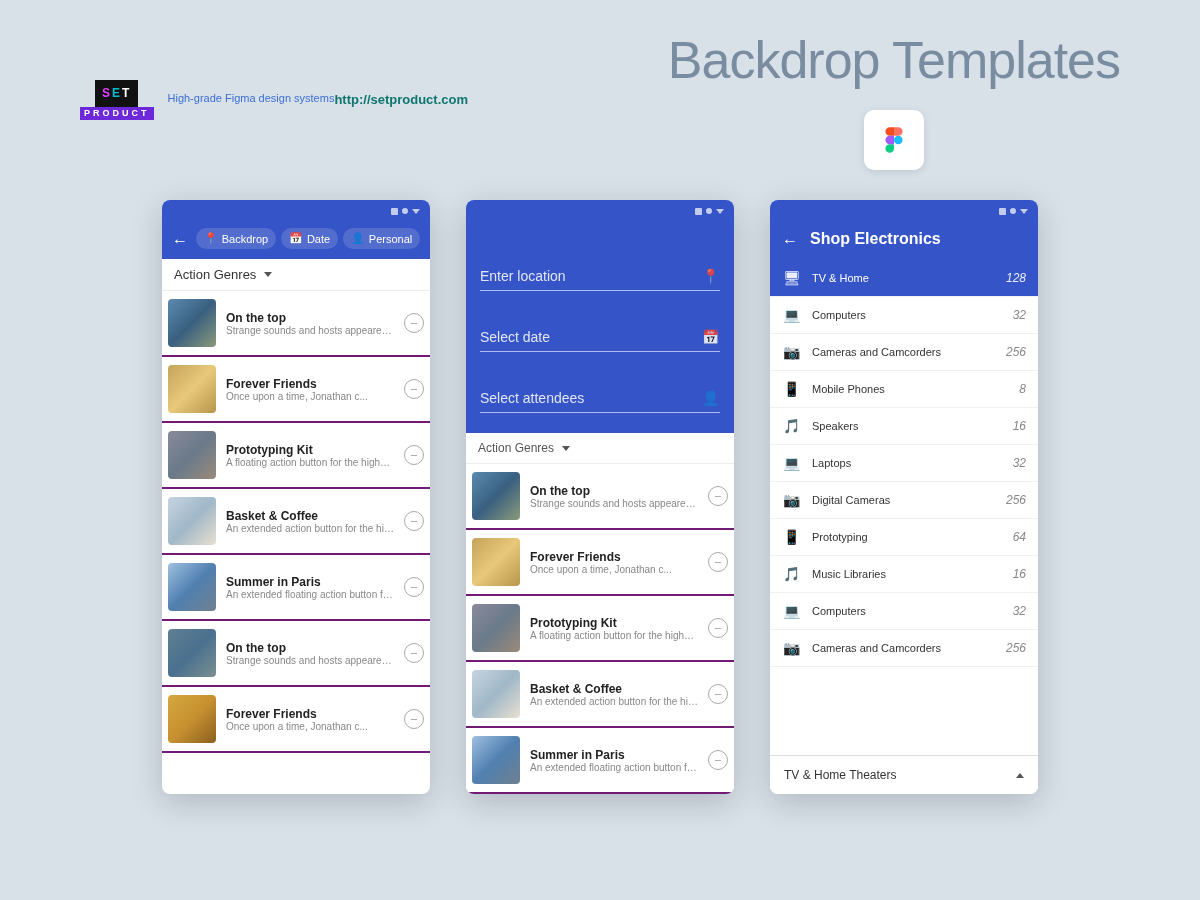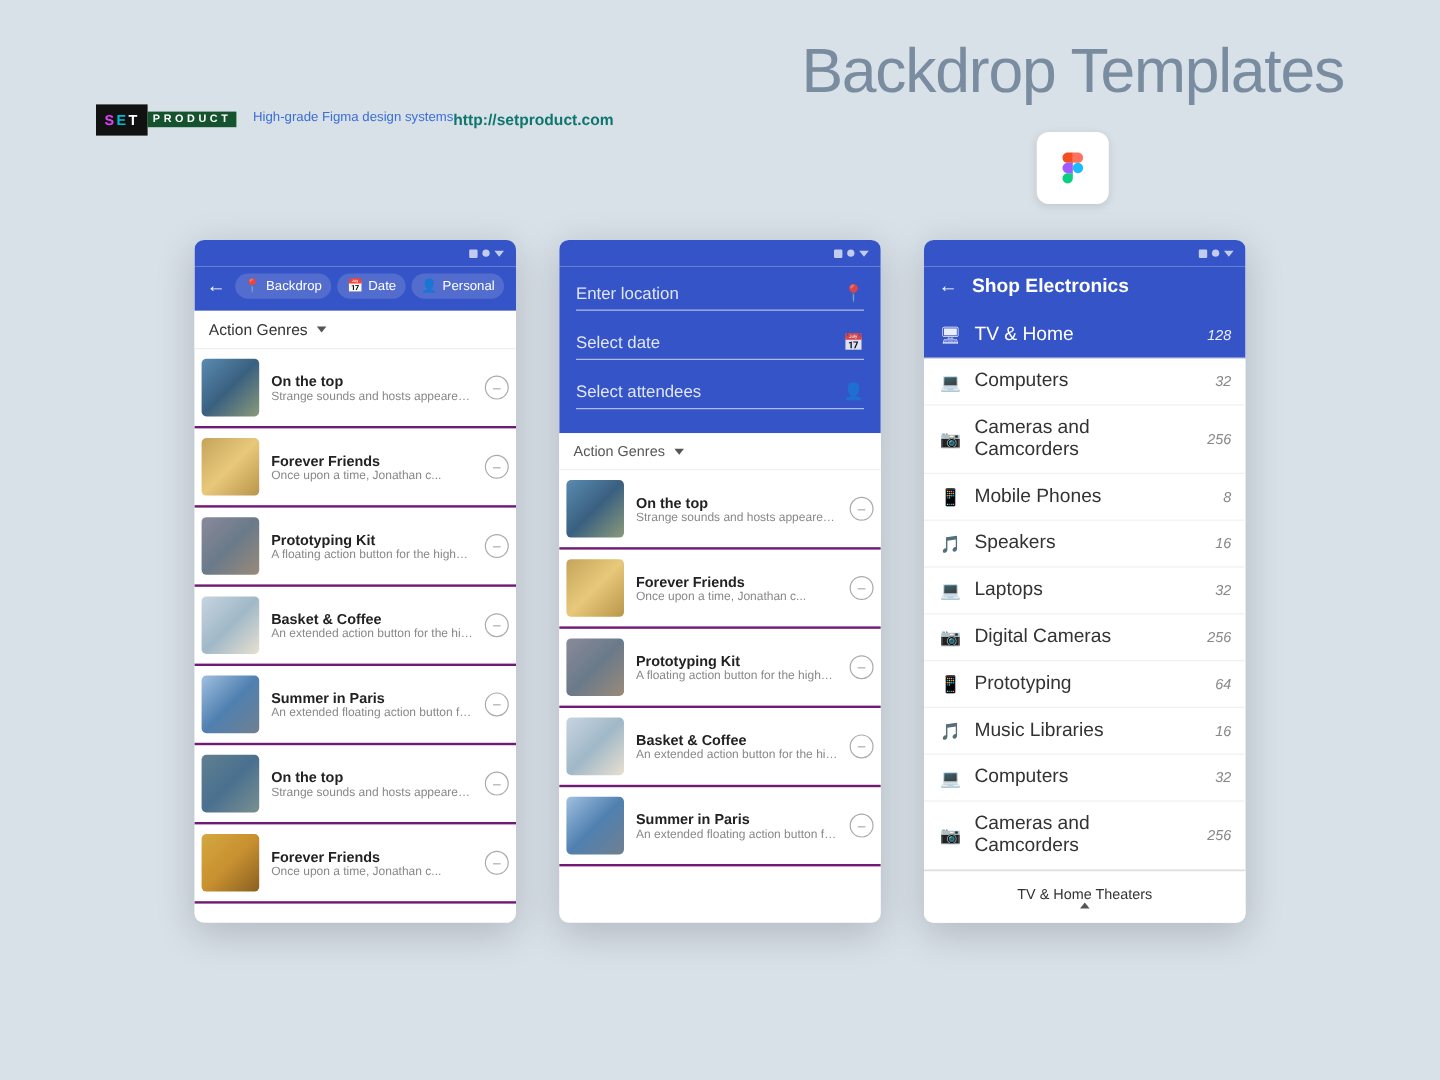--- a/index.html
+++ b/index.html
@@ -183,20 +183,21 @@
       background: #3554c7;
       padding: 8px 14px 20px 14px;
     }
     .search-field {
       display: flex;
       align-items: flex-start;
       justify-content: space-between;
       border-bottom: 1.5px solid rgba(255,255,255,0.6);
       padding: 6px 0;
       margin-bottom: 12px;
+      margin-top: 32px;
     }
     .search-field input {
       background: transparent;
       border: none;
       outline: none;
       color: #fff;
       font-size: 14px;
       width: 100%;
     }
     .search-field input::placeholder { color: rgba(255,255,255,0.85); }
@@ -232,56 +233,55 @@
       padding: 10px 12px;
       border-bottom: 1px solid #f0f0f0;
       gap: 10px;
       cursor: pointer;
     }
     .cat-item.active { background: #3554c7; }
     .cat-item.active .cat-label { color: #fff; }
     .cat-item.active .cat-icon { color: rgba(255,255,255,0.9); }
     .cat-item.active .cat-count { color: rgba(255,255,255,0.9); }
     .cat-icon { color: #555; font-size: 14px; width: 20px; text-align: center; }
-    .cat-label { flex: 1; font-size: 16px; color: #333; }
+    .cat-label { flex: 1; font-size: 11px; color: #333; }
     .cat-count { font-size: 12px; color: #888; font-style: italic; }
 
     .phone3-footer {
       background: #fff;
       border-top: 1px solid #ddd;
       padding: 12px 14px;
       display: flex;
       align-items: center;
       justify-content: space-between;
       font-size: 12px;
       color: #333;
       font-weight: 500;
       position: absolute;
       bottom: 0;
       left: 0;
       right: 0;
-      flex-direction: column;
     }
     .footer-arrow {
       width: 0; height: 0;
       border-left: 4px solid transparent;
       border-right: 4px solid transparent;
       border-bottom: 5px solid #555;
     }
   </style>
 </head>
 <body>
 
 <div class="header">
   <div class="brand">
-    <div style="display:flex;align-items:center;">
+    <div style="display:flex;flex-direction:column;align-items:center;">
       <div style="background:#111;color:#fff;font-weight:900;font-size:12px;padding:5px 7px;letter-spacing:2px;line-height:1.4;">
         <span style="color:#e040fb;">S</span><span style="color:#00bcd4;">E</span><span style="color:#fff;">T</span>
       </div>
-      <div style="background:#14532d;color:#fff;font-weight:900;font-size:9px;padding:2px 4px;letter-spacing:3px;line-height:1;">PRODUCT</div>
+      <div style="background:#6d28d9;color:#fff;font-weight:900;font-size:9px;padding:2px 4px;letter-spacing:3px;line-height:1;">PRODUCT</div>
     </div>
     <div class="logo-text-block">
       <span class="tagline">High-grade Figma design systems</span>
       <span class="url">http://setproduct.com</span>
     </div>
   </div>
   <div class="header-title-area">
     <h1 class="header-title">Backdrop Templates</h1>
     <div class="figma-icon">
       <svg width="32" height="40" viewBox="0 0 38 56" fill="none">

